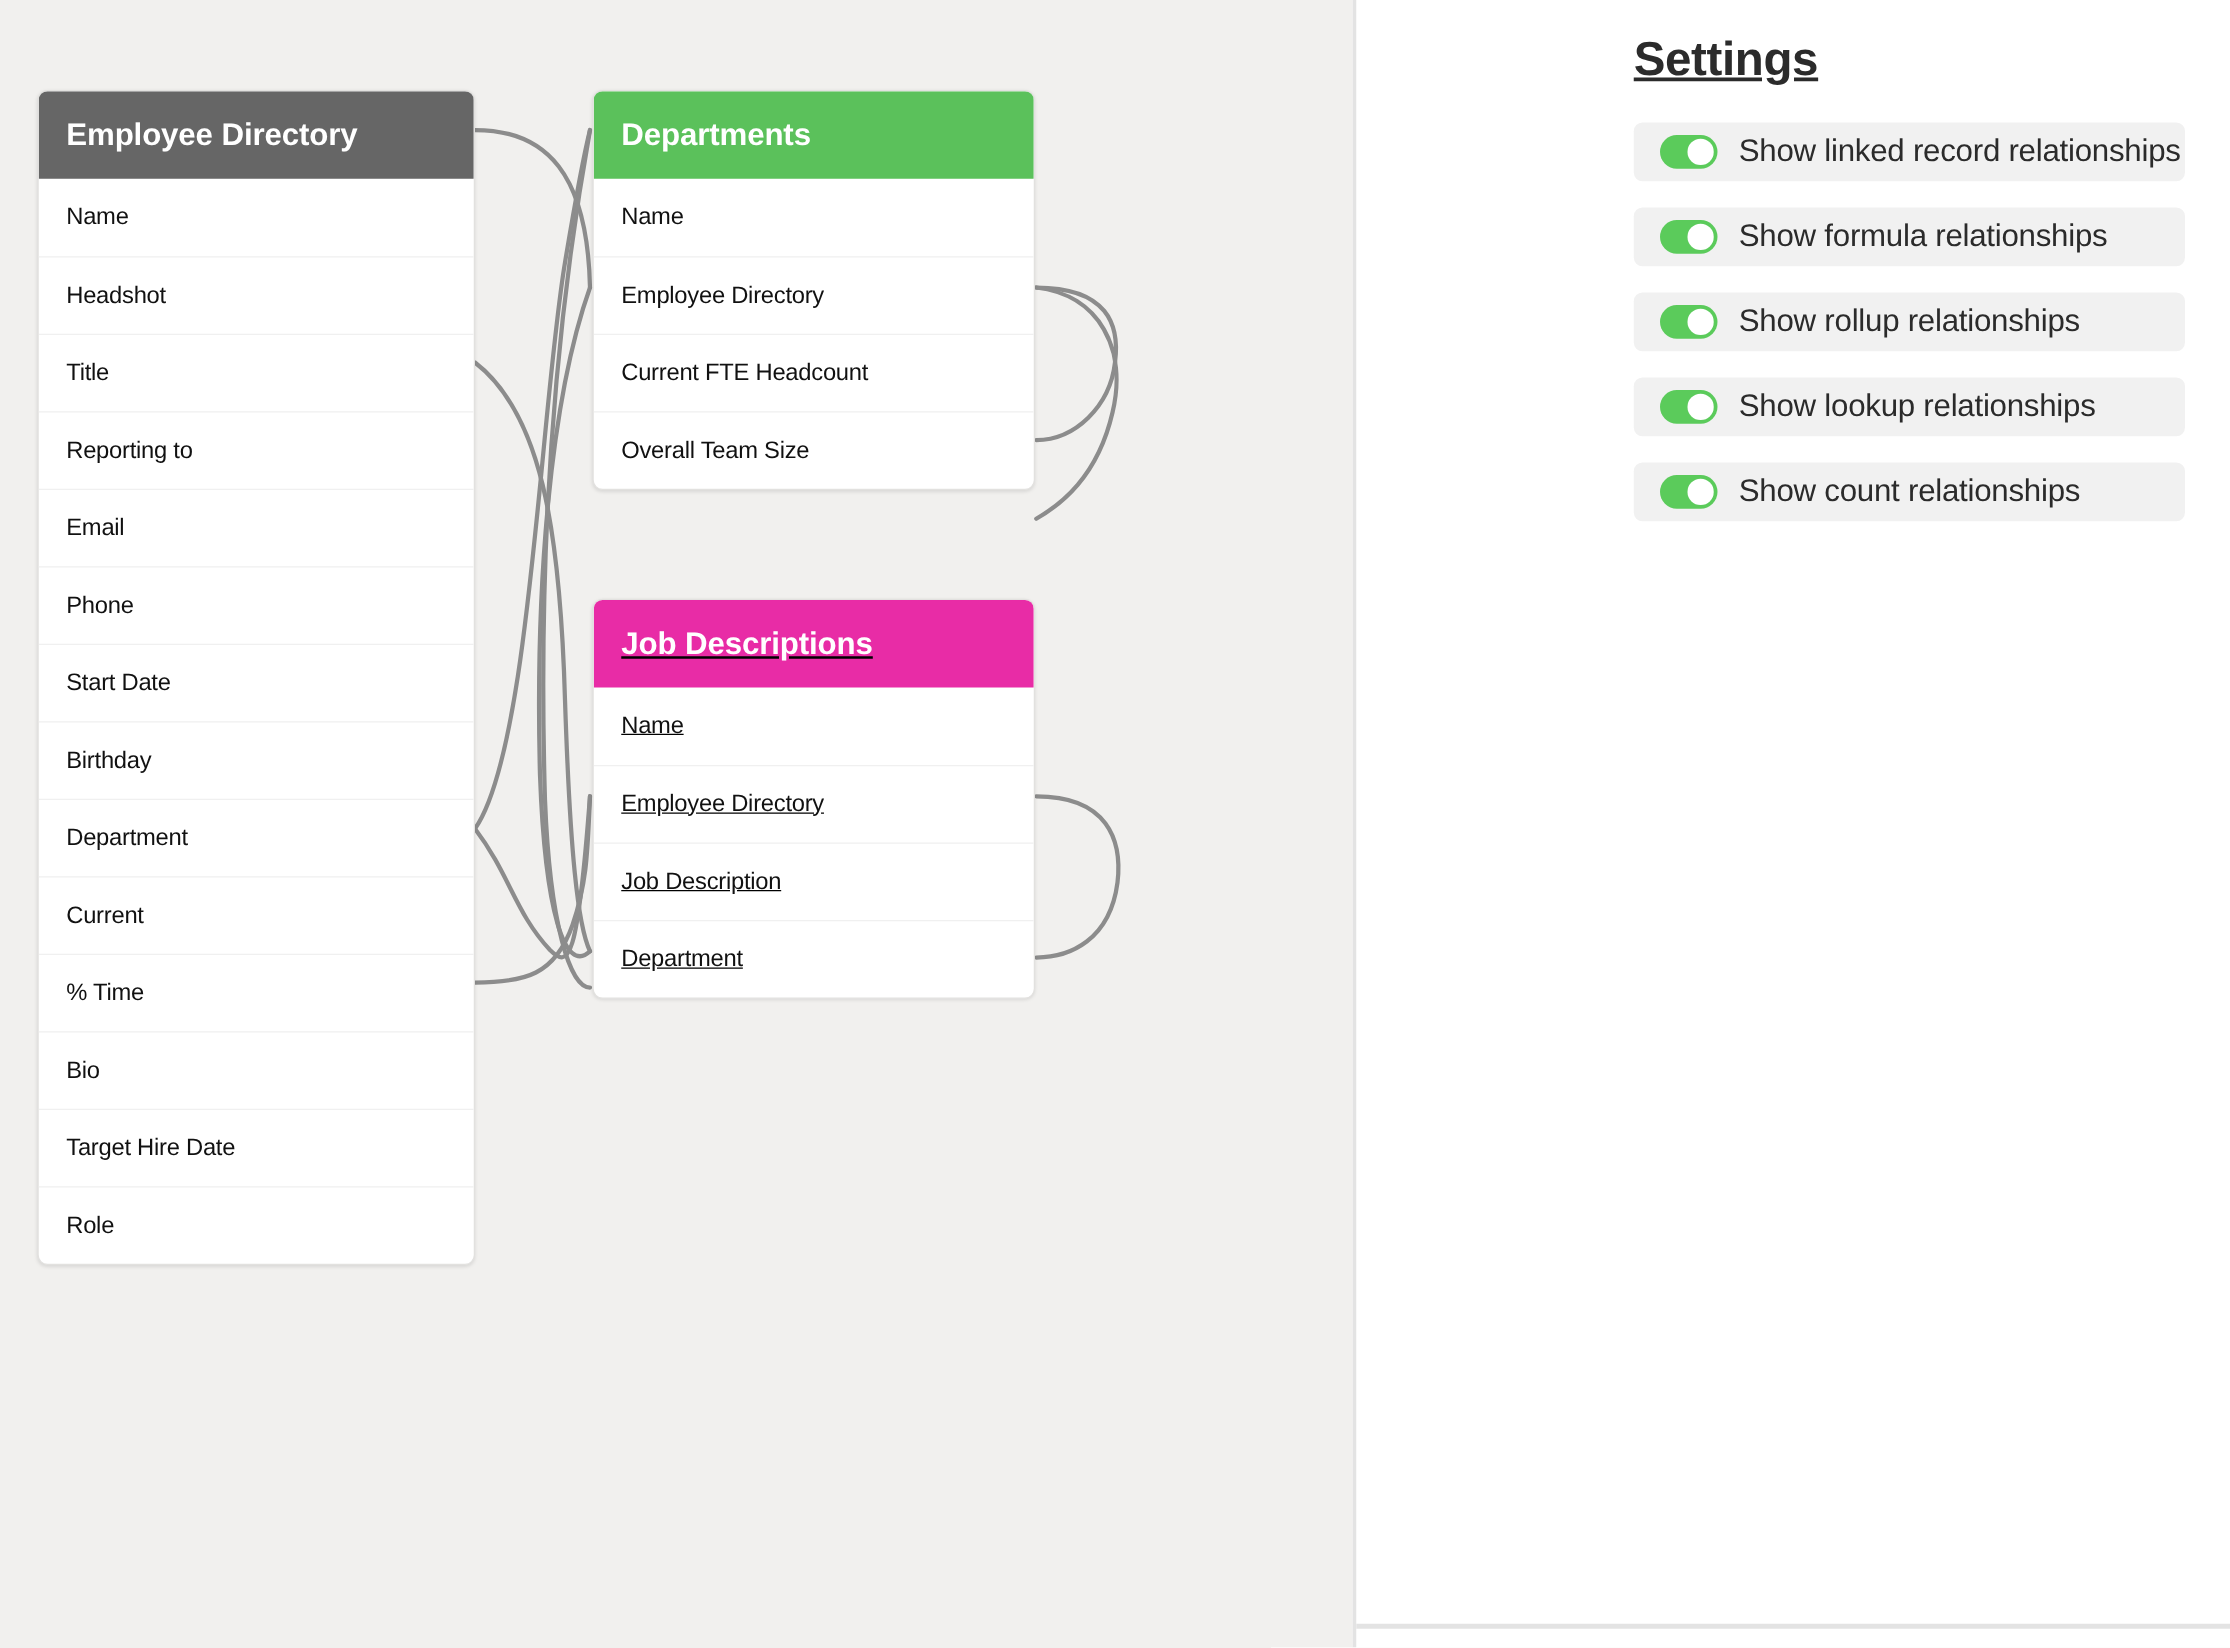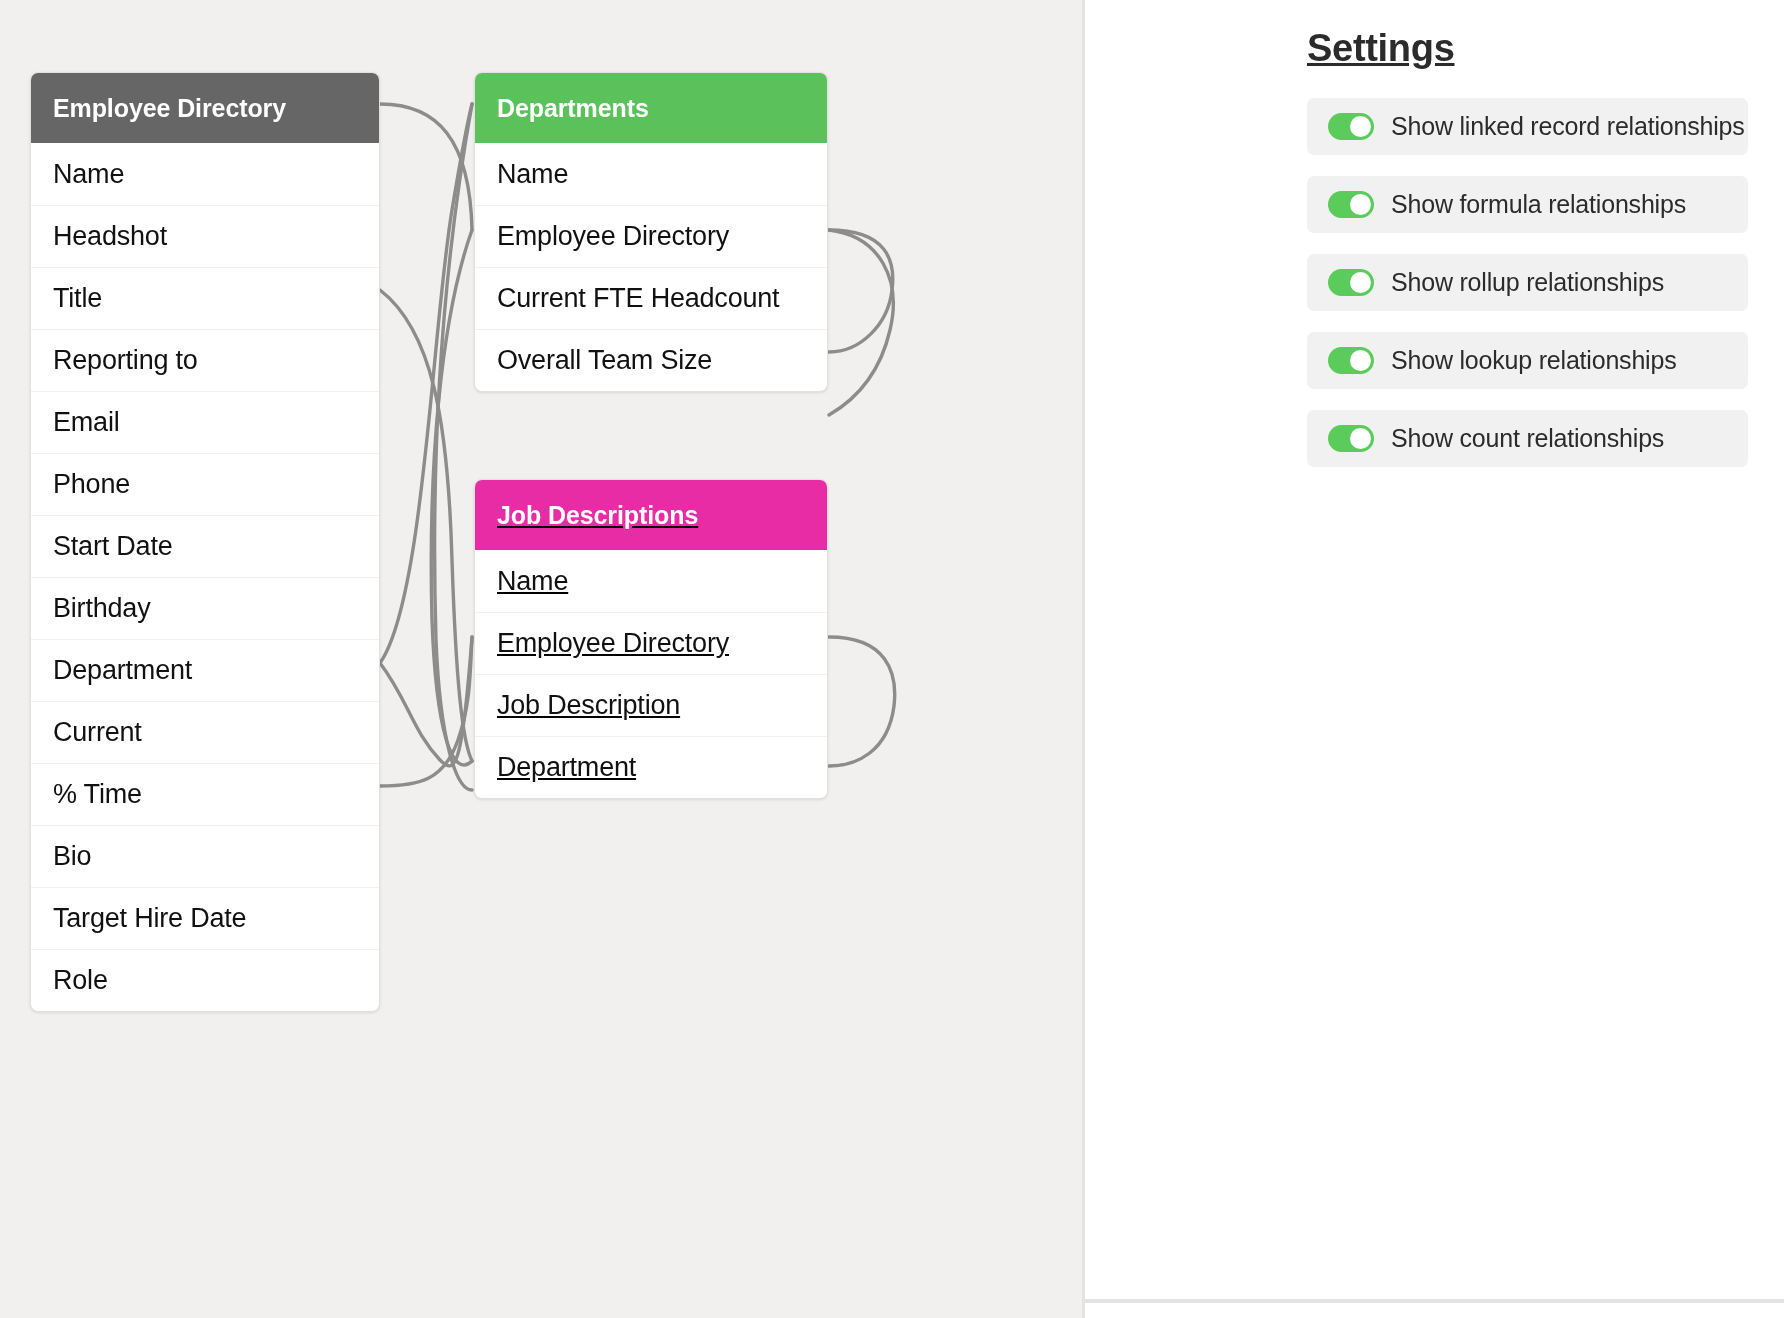--- a/index.html
+++ b/index.html
@@ -51,21 +51,21 @@
     font-weight: bold;
     color: #ffffff;
     letter-spacing: -0.1px;
   }
   .card-fields { display: block; }
   .field-row {
     height: 62px;
     display: flex;
     align-items: center;
     padding: 0 22px;
-    font-size: 27px;
+    font-size: 19px;
     color: #111111;
     border-top: 1px solid #F0F0F0;
     letter-spacing: -0.2px;
   }
   .field-row:first-child { border-top: none; }
 
   
   #card-employee-directory { left: 30px;  top: 72px;  width: 350px; }
   #card-departments        { left: 474px; top: 72px;  width: 354px; }
   #card-job-descriptions   { left: 474px; top: 479px; width: 354px; text-decoration: underline; }
@@ -90,21 +90,21 @@
     text-decoration: underline;
   }
   #settings-list {
     position: absolute;
     left: 222px;
     top: 98px;
     width: 441px;
   }
   .setting-row {
     position: relative;
-    height: 57px;
+    height: 47px;
     background: #F1F1F1;
     border-radius: 7px;
     display: flex;
     align-items: center;
     padding-left: 21px;
     margin-bottom: 21px;
   }
   .toggle {
     position: relative;
     width: 46px;

